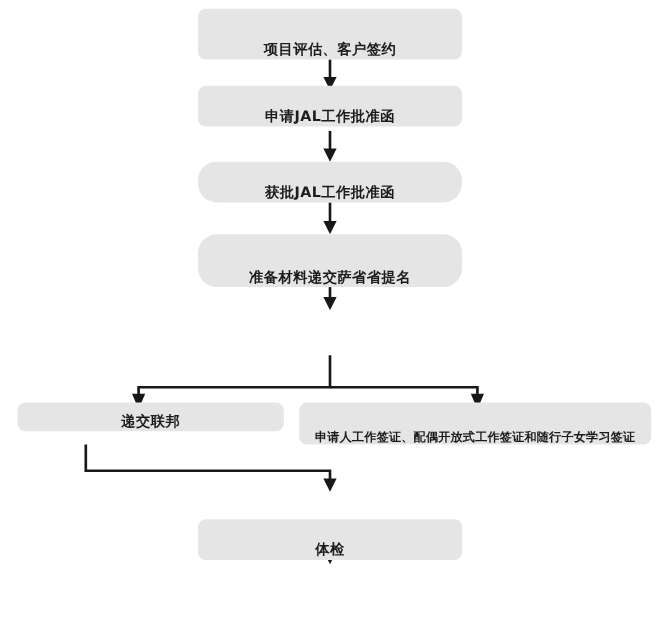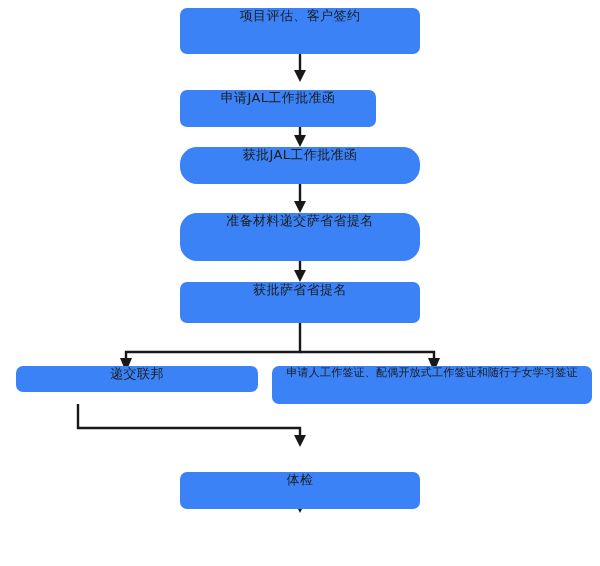--- a/index.html
+++ b/index.html
@@ -12,32 +12,33 @@
   }
   #flowchart {
     position: relative;
     width: 600px;
     height: 566px;
     background: #ffffff;
     overflow: hidden;
   }
   .node {
     position: absolute;
-    background: #3b82f6;
+    background: #e5e5e5;
     border-radius: 7px;
     display: flex;
-    align-items: flex-start;
+    align-items: flex-end;
     justify-content: center;
     box-sizing: border-box;
     color: #1c1c1c;
     font-size: 13px;
     letter-spacing: 0.4px;
     line-height: 1.2;
     text-align: center;
     padding: 0 8px;
+    font-weight: bold;
   }
   .node-label {
     display: block;
     white-space: nowrap;
   }
   .node-wide .node-label {
     font-size: 11px;
     letter-spacing: 0.2px;
   }
   .connector-layer {
@@ -86,35 +87,32 @@
     <polygon class="arrowhead" points="300,447 294,435 306,435"></polygon>
 
     <line x1="300" y1="484" x2="300" y2="503"></line>
     <polygon class="arrowhead" points="300,513 294,501 306,501"></polygon>
   </svg>
 
   <div class="node" style="left:180px; top:8px; width:240px; height:46px;">
     <span class="node-label">项目评估、客户签约</span>
   </div>
 
-  <div class="node" style="left:180px; top:90px; width:196px; height:37px;">
+  <div class="node" style="left:180px; top:78px; width:240px; height:37px;">
     <span class="node-label">申请JAL工作批准函</span>
   </div>
 
   <div class="node" style="left:180px; top:147px; width:240px; height:37px;border-radius:17px;">
     <span class="node-label">获批JAL工作批准函</span>
   </div>
 
   <div class="node" style="left:180px; top:213px; width:240px; height:48px;border-radius:17px;">
     <span class="node-label">准备材料递交萨省省提名</span>
   </div>
 
-  <div class="node" style="left:180px; top:282px; width:240px; height:41px;">
-    <span class="node-label">获批萨省省提名</span>
-  </div>
 
   <div class="node" style="left:16px; top:366px; width:242px; height:26px;">
     <span class="node-label">递交联邦</span>
   </div>
 
   <div class="node node-wide" style="left:272px; top:366px; width:320px; height:38px;">
     <span class="node-label">申请人工作签证、配偶开放式工作签证和随行子女学习签证</span>
   </div>
 
   <div class="node" style="left:180px; top:472px; width:240px; height:37px;">

